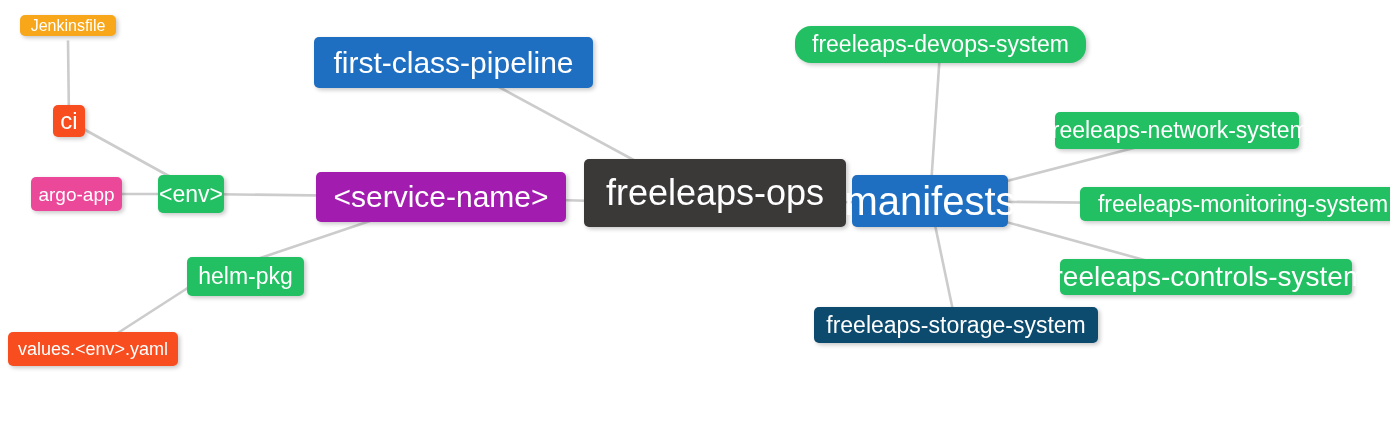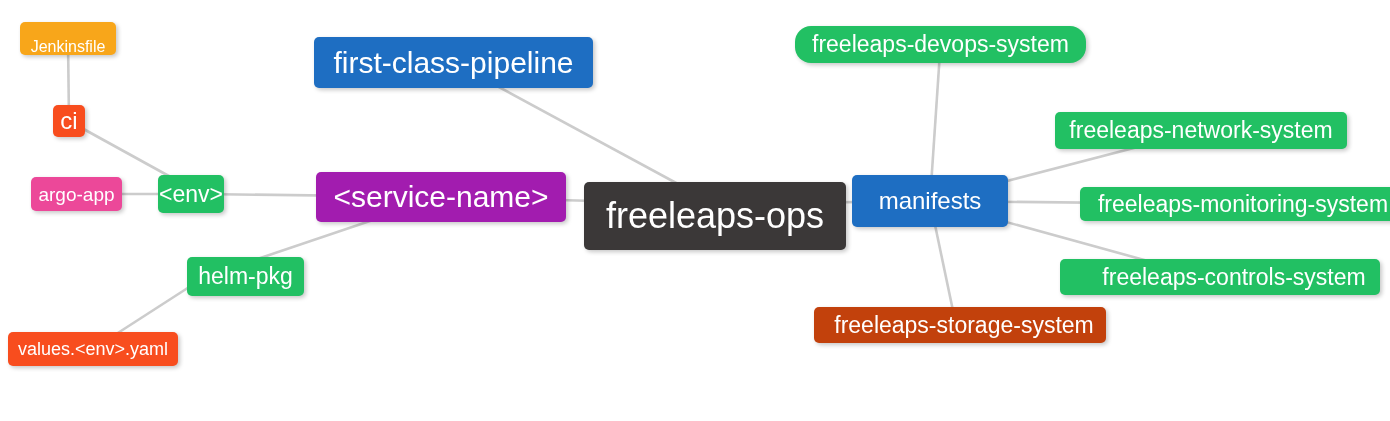--- a/index.html
+++ b/index.html
@@ -16,34 +16,34 @@
     z-index:2;
     display:flex;align-items:center;justify-content:center;
     color:#ffffff;
     border-radius:5px;
     box-shadow:2px 2px 4px rgba(0,0,0,0.22);
     white-space:nowrap;
     cursor:default;
     line-height:1;
   }
   
-  #n-jenkinsfile{left:20px;top:22px;width:96px;height:33px;font-size:16px;align-items:flex-end;}
+  #n-jenkinsfile{left:20px;top:15px;width:96px;height:21px;font-size:16px;}
   #n-ci{left:53px;top:105px;width:32px;height:32px;font-size:24px;}
   #n-argo_app{left:31px;top:177px;width:91px;height:34px;font-size:19px;}
   #n-env{left:158px;top:175px;width:66px;height:38px;font-size:23px;}
   #n-helm_pkg{left:147px;top:257px;width:117px;height:39px;font-size:23px;margin-left:40px;}
   #n-values_env_yaml{left:8px;top:332px;width:170px;height:34px;font-size:18px;}
   #n-first_class_pipeline{left:314px;top:37px;width:279px;height:51px;font-size:30px;}
   #n-service_name{left:316px;top:172px;width:250px;height:50px;font-size:30px;}
-  #n-freeleaps_ops{left:584px;top:182px;width:262px;height:68px;font-size:36px;}
-  #n-manifests{left:852px;top:175px;width:156px;height:52px;font-size:24px;}
+  #n-freeleaps_ops{left:584px;top:159px;width:262px;height:68px;font-size:36px;}
+  #n-manifests{left:852px;top:175px;width:156px;height:52px;font-size:40px;}
   #n-devops_system{left:795px;top:26px;width:291px;height:37px;font-size:23px;border-radius:16px;}
-  #n-network_system{left:1055px;top:112px;width:292px;height:37px;font-size:23px;}
+  #n-network_system{left:1055px;top:112px;width:244px;height:37px;font-size:23px;}
   #n-monitoring_system{left:1080px;top:187px;width:326px;height:34px;font-size:23px;}
-  #n-controls_system{left:1060px;top:259px;width:292px;height:36px;font-size:23px;padding-left:28px;}
+  #n-controls_system{left:1060px;top:259px;width:292px;height:36px;font-size:28px;}
   #n-storage_system{left:814px;top:307px;width:284px;height:36px;font-size:23px;}
 </style>
 </head>
 <body>
 
 <div id="canvas">
   <svg id="edges" xmlns="http://www.w3.org/2000/svg">
       <line x1="68" y1="40.5" x2="69" y2="121" stroke="#cccccc" stroke-width="2.6"></line>
       <line x1="69" y1="121" x2="201.5" y2="194" stroke="#cccccc" stroke-width="2.6"></line>
       <line x1="76.5" y1="194" x2="201.5" y2="194" stroke="#cccccc" stroke-width="2.6"></line>
@@ -95,16 +95,16 @@
   </div>
   <div class="node" id="n-network_system" style="background-color: rgb(34, 192, 99); color: rgb(255, 255, 255);">
     <span>freeleaps-network-system</span>
   </div>
   <div class="node" id="n-monitoring_system" style="background-color: rgb(34, 192, 99); color: rgb(255, 255, 255);">
     <span>freeleaps-monitoring-system</span>
   </div>
   <div class="node" id="n-controls_system" style="background-color: rgb(34, 192, 99); color: rgb(255, 255, 255);">
     <span>freeleaps-controls-system</span>
   </div>
-  <div class="node" id="n-storage_system" style="background-color: #c2410c; color: rgb(255, 255, 255); padding-left: 8px;">
+  <div class="node" id="n-storage_system" style="background-color: #0c4a6e; color: rgb(255, 255, 255);">
     <span>freeleaps-storage-system</span>
   </div>
 </div>
 
 </body></html>

